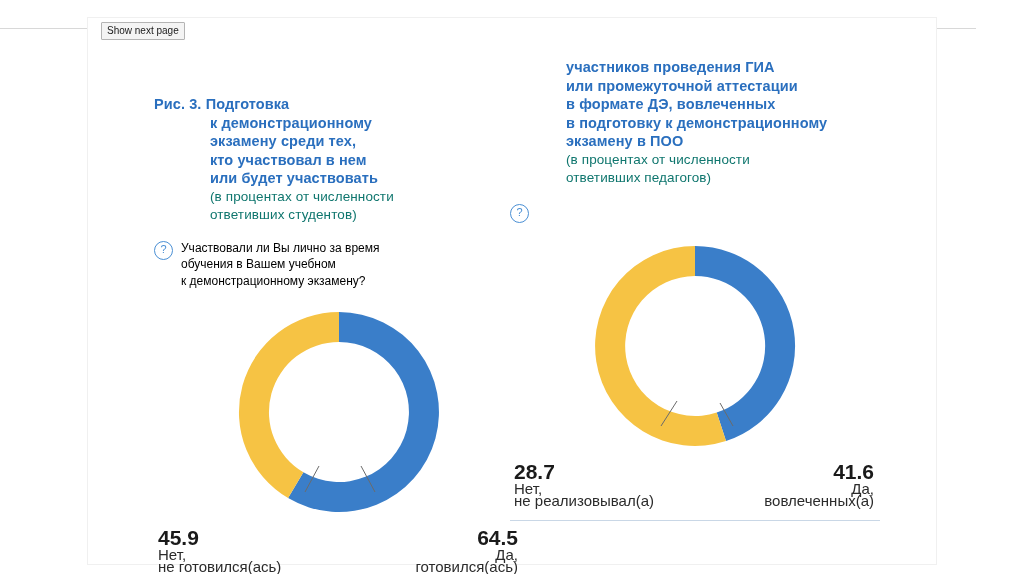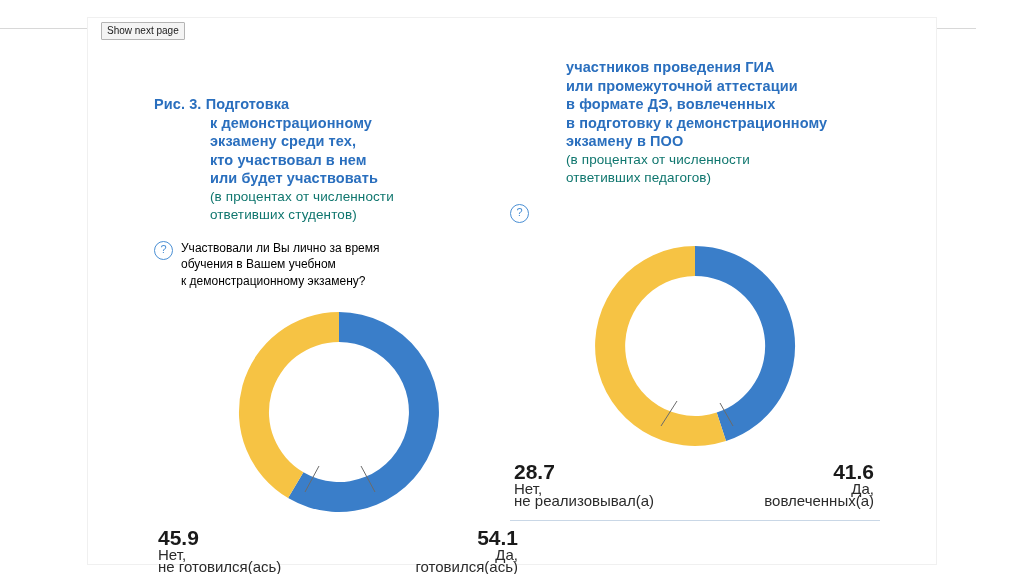--- a/index.html
+++ b/index.html
@@ -214,21 +214,21 @@
       </svg>
     </div>
 
     <div class="values-row">
       <div class="val left">
         <div class="num">45.9</div>
         <div class="lbl">Нет,</div>
         <div class="lbl">не готовился(ась)</div>
       </div>
       <div class="val right">
-        <div class="num">54.1</div>
+        <div class="num">64.5</div>
         <div class="lbl">Да,</div>
         <div class="lbl">готовился(ась)</div>
       </div>
     </div>
 
     <div class="source">
       
       
     </div>
   </div>

